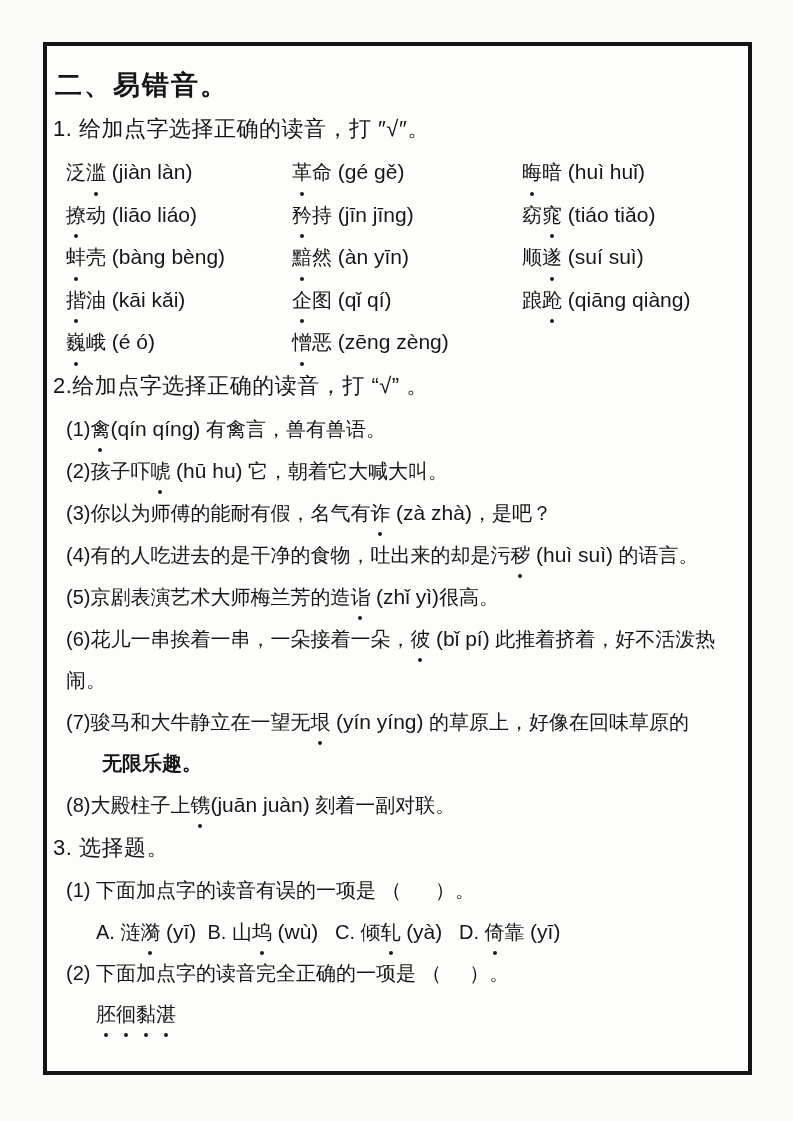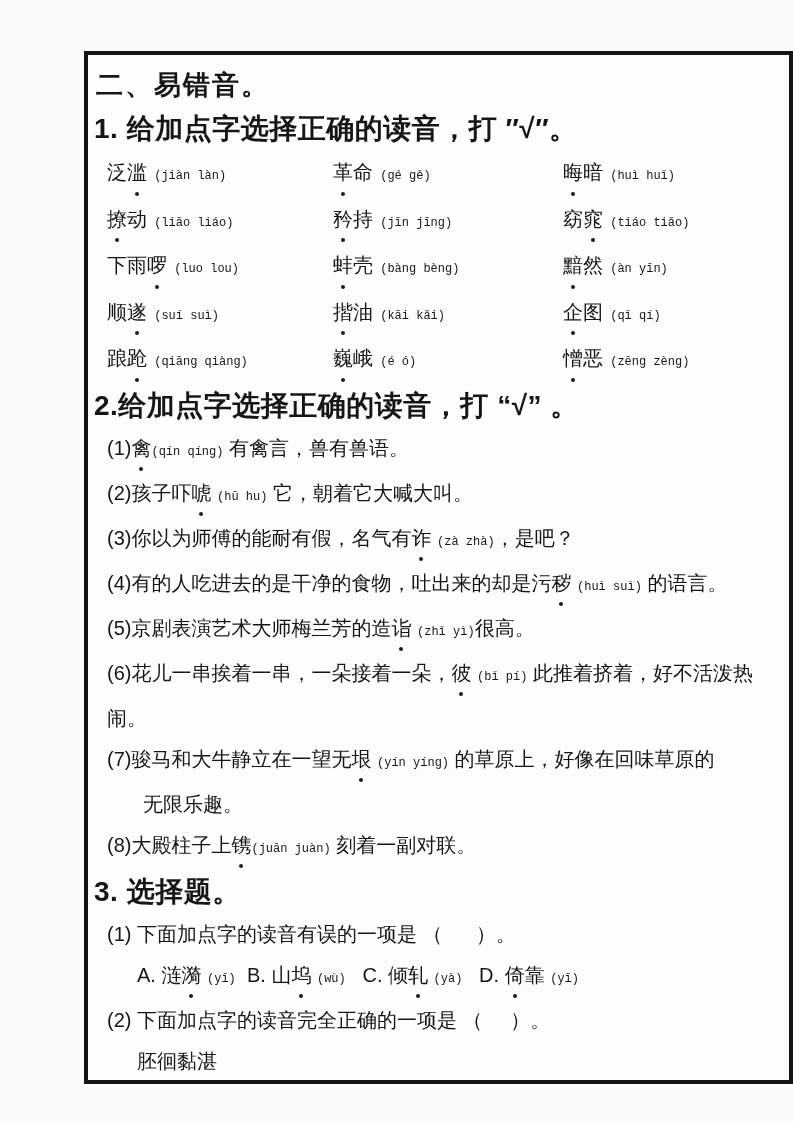--- a/index.html
+++ b/index.html
@@ -6,66 +6,65 @@
   body{
     width:793px;height:1121px;
     background:#fbfbf9;
     font-family:"Liberation Sans",sans-serif;
     color:#161616;
     position:relative;
     -webkit-font-smoothing:antialiased;
   }
   .sheet{
     position:absolute;
-    left:43px;top:51px;
+    left:43px;top:42px;
     width:709px;height:1033px;
     box-sizing:border-box;
     border:4px solid #141414;
     background:#fdfdfb;
-    padding:8px 6px 0 5px;
+    padding:17px 6px 0 5px;
     overflow:hidden;
-    margin-left:41px;
   }
   .doc-title{
     font-size:27px;font-weight:bold;
     line-height:44px;
     letter-spacing:2px;
     padding-left:3px;
   }
   .sec-heading{
-    font-size:28px;font-weight:bold;
+    font-size:22px;font-weight:normal;
     line-height:44px;
     padding-left:1px;
     letter-spacing:0.5px;
   }
   .word-grid{
     display:grid;
     grid-template-columns:226px 230px 1fr;
     padding-left:14px;
   }
   .word-item{
     font-size:20px;
     line-height:42.5px;
     white-space:nowrap;
     font-weight:500;
   }
   .word-item .word span{display:inline-block;}
   .pin{
-    font-family:Liberation Mono, monospace;
-    font-size:12px;
+    font-family:Liberation Sans, sans-serif;
+    font-size:21px;
     font-weight:normal;
   }
   .line{
     font-size:20px;
     line-height:41px;
     white-space:pre-wrap;
     font-weight:500;
   }
   .indent1{padding-left:14px;}
-  .indent2{padding-left:50px;}
+  .indent2{padding-left:50px;font-weight:bold;}
   .indent3{padding-left:44px;}
   .dt{position:relative;display:inline-block;}
   .dt::after{
     content:"";
     position:absolute;
     left:50%;bottom:-2px;
     transform:translateX(-50%);
     width:4px;height:4px;
     border-radius:50%;
     background:#1d1d1d;
@@ -78,21 +77,20 @@
   <div class="doc-title">二、易错音。</div>
 
   <div class="sec-heading">1. 给加点字选择正确的读音，打 ″√″。</div>
   <div class="word-grid">
       <div class="word-item"><span class="word"><span>泛</span><span class="dt">滥</span></span><span class="pin"> (jiàn làn)</span></div>
       <div class="word-item"><span class="word"><span class="dt">革</span><span>命</span></span><span class="pin"> (gé gě)</span></div>
       <div class="word-item"><span class="word"><span class="dt">晦</span><span>暗</span></span><span class="pin"> (huì huǐ)</span></div>
       <div class="word-item"><span class="word"><span class="dt">撩</span><span>动</span></span><span class="pin"> (liāo liáo)</span></div>
       <div class="word-item"><span class="word"><span class="dt">矜</span><span>持</span></span><span class="pin"> (jīn jīng)</span></div>
       <div class="word-item"><span class="word"><span>窈</span><span class="dt">窕</span></span><span class="pin"> (tiáo tiǎo)</span></div>
-      <div class="word-item"><span class="word"><span>下</span><span>雨</span><span class="dt">啰</span></span><span class="pin"> (luo lou)</span></div>
       <div class="word-item"><span class="word"><span class="dt">蚌</span><span>壳</span></span><span class="pin"> (bàng bèng)</span></div>
       <div class="word-item"><span class="word"><span class="dt">黯</span><span>然</span></span><span class="pin"> (àn yīn)</span></div>
       <div class="word-item"><span class="word"><span>顺</span><span class="dt">遂</span></span><span class="pin"> (suí suì)</span></div>
       <div class="word-item"><span class="word"><span class="dt">揩</span><span>油</span></span><span class="pin"> (kāi kǎi)</span></div>
       <div class="word-item"><span class="word"><span class="dt">企</span><span>图</span></span><span class="pin"> (qǐ qí)</span></div>
       <div class="word-item"><span class="word"><span>踉</span><span class="dt">跄</span></span><span class="pin"> (qiāng qiàng)</span></div>
       <div class="word-item"><span class="word"><span class="dt">巍</span><span>峨</span></span><span class="pin"> (é ó)</span></div>
       <div class="word-item"><span class="word"><span class="dt">憎</span><span>恶</span></span><span class="pin"> (zēng zèng)</span></div>
     </div>
 

